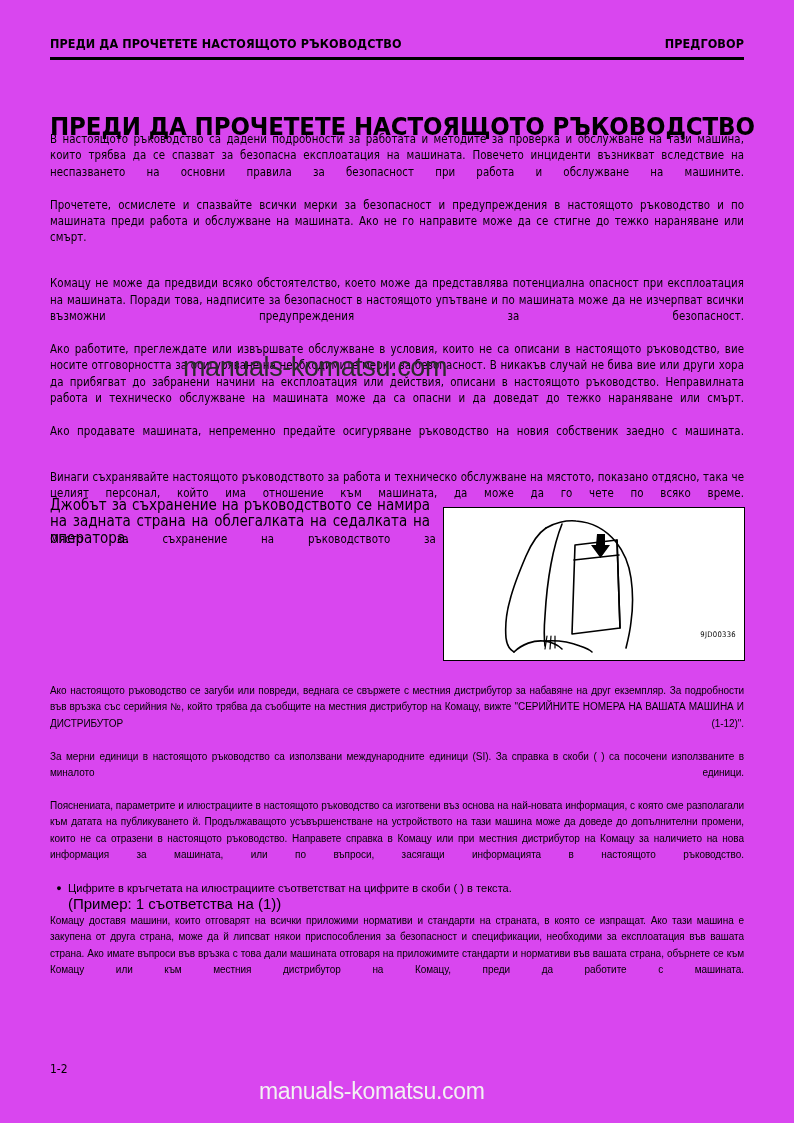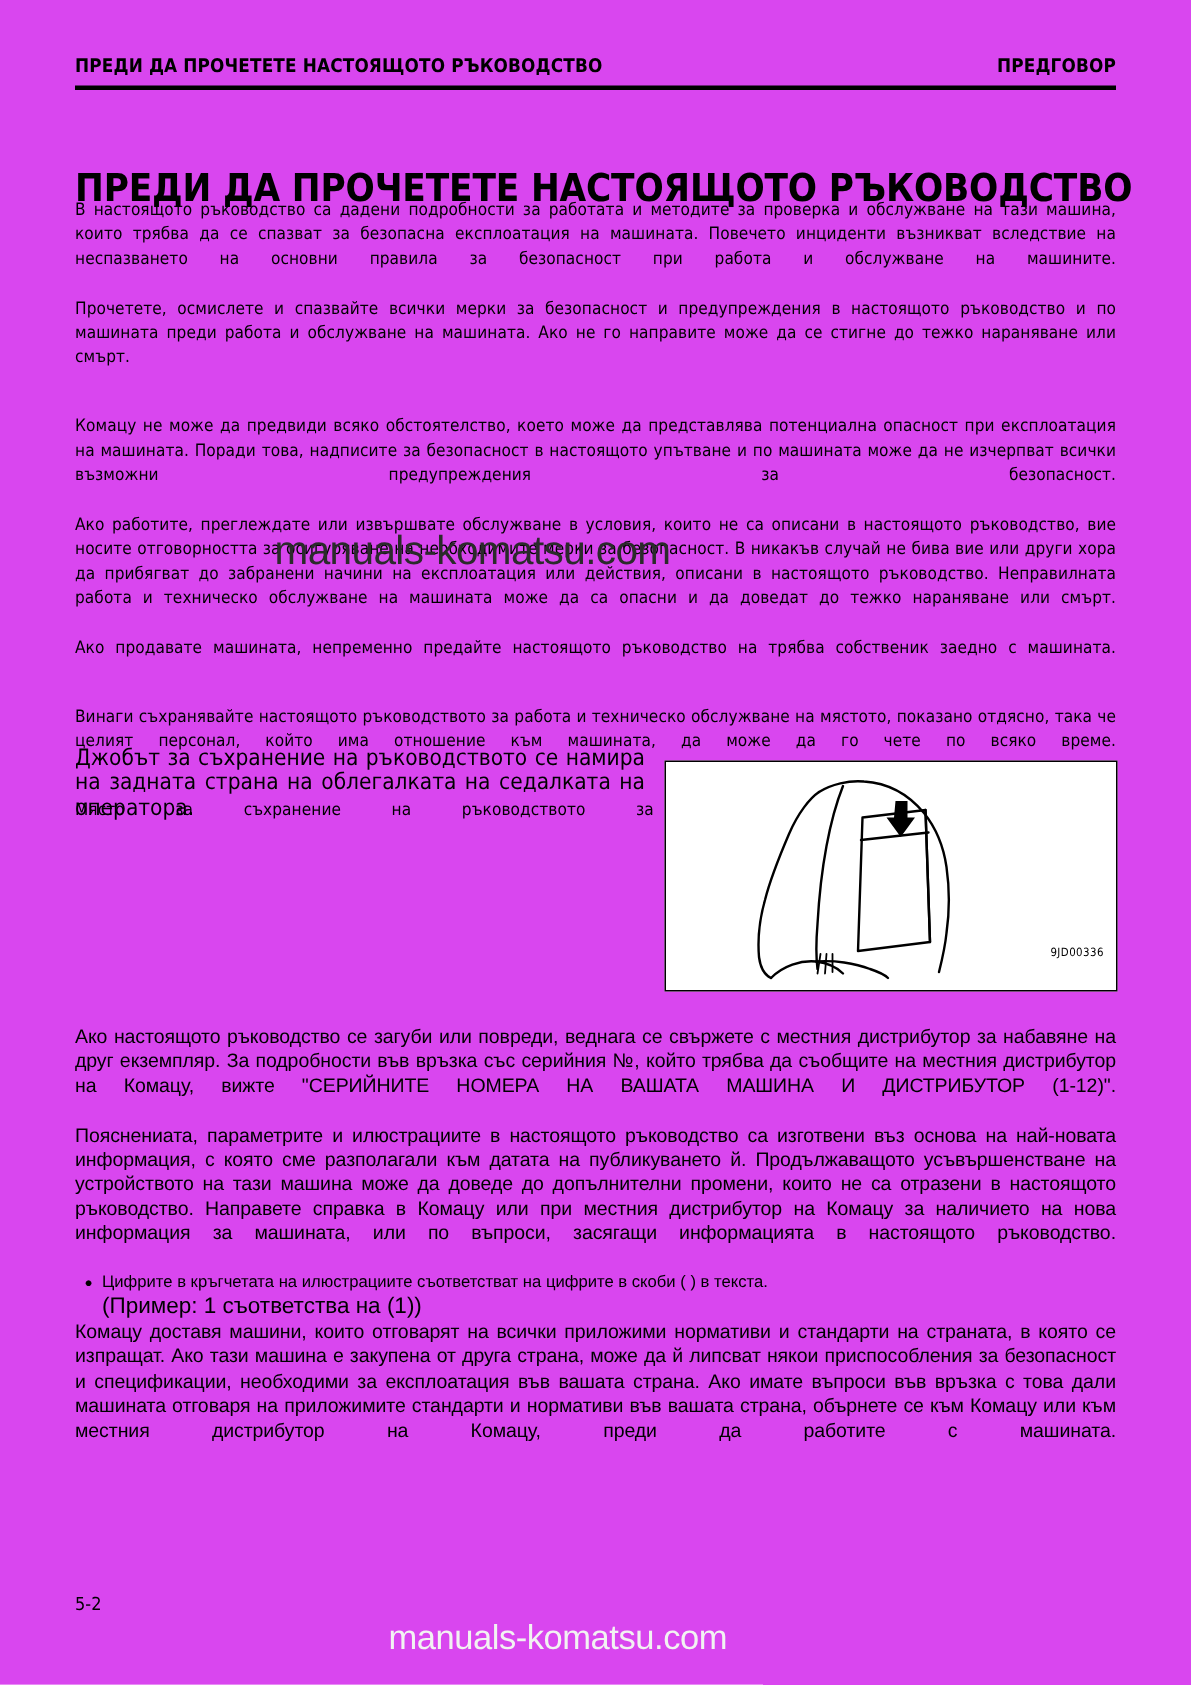--- a/index.html
+++ b/index.html
@@ -122,21 +122,21 @@
   
   .lower-col {
     position: absolute;
     left: 50px;
     top: 683px;
     width: 694px;
   }
   p.para2 {
     margin: 0;
     font-family: "Liberation Sans", sans-serif;
-    font-size: 13px;
+    font-size: 10px;
     line-height: 16.4px;
     text-align: justify;
     letter-spacing: -0.05px;
   }
   p.para2::after { content: ""; display: inline-block; width: 100%; }
 
   .bullet-row {
     display: flex;
     align-items: flex-start;
     margin-top: 0;
@@ -202,21 +202,21 @@
   </div>
   <div class="header-rule"></div>
 
   <h1 class="doc-title">ПРЕДИ ДА ПРОЧЕТЕТЕ НАСТОЯЩОТО РЪКОВОДСТВО</h1>
 
   <div class="body-col">
     <p class="para tight">В настоящото ръководство са дадени подробности за работата и методите за проверка и обслужване на тази машина, които трябва да се спазват за безопасна експлоатация на машината. Повечето инциденти възникват вследствие на неспазването на основни правила за безопасност при работа и обслужване на машините.</p>
     <p class="para tight">Прочетете, осмислете и спазвайте всички мерки за безопасност и предупреждения в настоящото ръководство и по машината преди работа и обслужване на машината. Ако не го направите може да се стигне до тежко нараняване или смърт.</p>
     <p class="para gap">Комацу не може да предвиди всяко обстоятелство, което може да представлява потенциална опасност при експлоатация на машината. Поради това, надписите за безопасност в настоящото упътване и по машината може да не изчерпват всички възможни предупреждения за безопасност.</p>
     <p class="para tight">Ако работите, преглеждате или извършвате обслужване в условия, които не са описани в настоящото ръководство, вие носите отговорността за осигуряване на необходимите мерки за безопасност. В никакъв случай не бива вие или други хора да прибягват до забранени начини на експлоатация или действия, описани в настоящото ръководство. Неправилната работа и техническо обслужване на машината може да са опасни и да доведат до тежко нараняване или смърт.</p>
-    <p class="para tight">Ако продавате машината, непременно предайте настоящото ръководство на трябва собственик заедно с машината.</p>
+    <p class="para tight">Ако продавате машината, непременно предайте осигуряване ръководство на новия собственик заедно с машината.</p>
     <p class="para gap">Винаги съхранявайте настоящото ръководството за работа и техническо обслужване на мястото, показано отдясно, така че целият персонал, който има отношение към машината, да може да го чете по всяко време.</p>
     <p class="para gap">Място за съхранение на ръководството за работа и техническо обслужване</p>
   </div>
 
   <div class="split">
     <div class="split-text">Джобът за съхранение на ръководството се намира на задната страна на облегалката на седалката на оператора.</div>
   </div>
 
   <div class="figure-box">
     <svg width="298" height="150" viewBox="0 0 298 150">
@@ -254,29 +254,30 @@
                  L 147 37
                  L 152 37
                  Z"></path>
       </g>
     </svg>
     <div class="figure-id">9JD00336</div>
   </div>
 
   <div class="lower-col">
     <p class="para2">Ако настоящото ръководство се загуби или повреди, веднага се свържете с местния дистрибутор за набавяне на друг екземпляр. За подробности във връзка със серийния №, който трябва да съобщите на местния дистрибутор на Комацу, вижте "СЕРИЙНИТЕ НОМЕРА НА ВАШАТА МАШИНА И ДИСТРИБУТОР (1-12)".</p>
+    <p class="para2">За мерни единици в настоящото ръководство са използвани международните единици (SI). За справка в скоби ( ) са посочени използваните в миналото единици.</p>
     <p class="para2">Пояснениата, параметрите и илюстрациите в настоящото ръководство са изготвени въз основа на най-новата информация, с която сме разполагали към датата на публикуването й. Продължаващото усъвършенстване на устройството на тази машина може да доведе до допълнителни промени, които не са отразени в настоящото ръководство. Направете справка в Комацу или при местния дистрибутор на Комацу за наличието на нова информация за машината, или по въпроси, засягащи информацията в настоящото ръководство.</p>
 
     <div class="bullet-row">
       <span class="bullet-dot">●</span>
       <span class="bullet-text">Цифрите в кръгчетата на илюстрациите съответстват на цифрите в скоби ( ) в текста.</span>
     </div>
     <div class="bullet-sub">(Пример: 1 съответства на (1))</div>
 
     <p class="para2">Комацу доставя машини, които отговарят на всички приложими нормативи и стандарти на страната, в която се изпращат. Ако тази машина е закупена от друга страна, може да й липсват някои приспособления за безопасност и спецификации, необходими за експлоатация във вашата страна. Ако имате въпроси във връзка с това дали машината отговаря на приложимите стандарти и нормативи във вашата страна, обърнете се към Комацу или към местния дистрибутор на Комацу, преди да работите с машината.</p>
   </div>
 
   <div class="watermark watermark-mid">manuals-komatsu.com</div>
   <div class="watermark watermark-bottom">manuals-komatsu.com</div>
 
-  <div class="page-number">5-2</div>
+  <div class="page-number">1-2</div>
 
 </div>
 
 </body></html>

